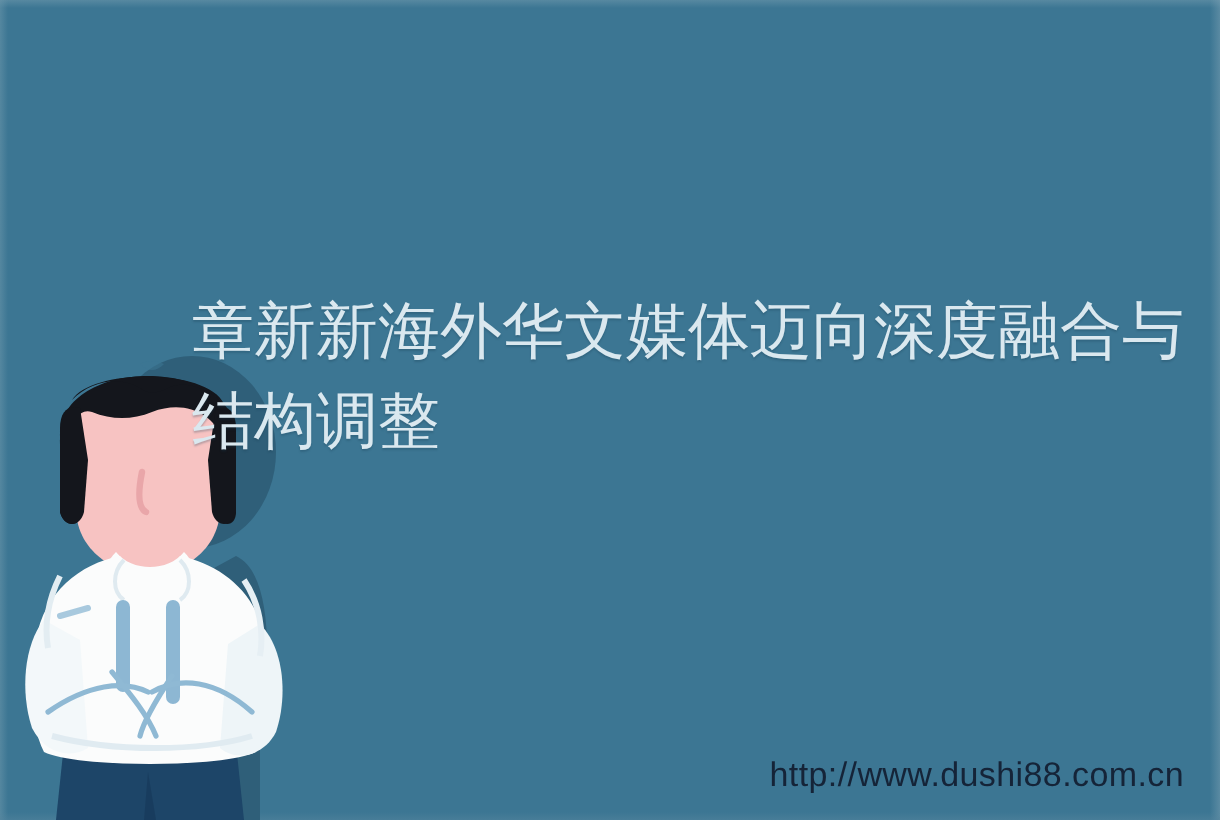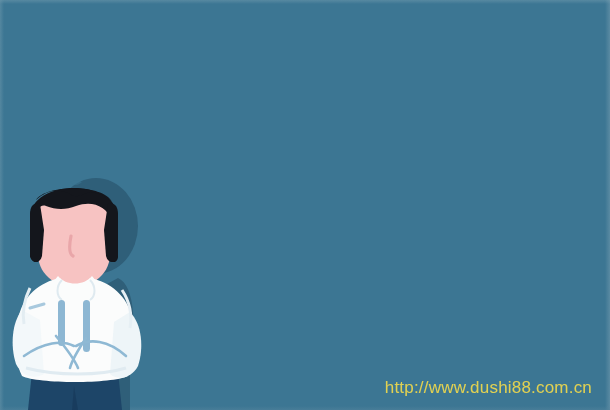--- a/index.html
+++ b/index.html
@@ -80,21 +80,21 @@
     font-weight: 400;
     text-shadow: 0 1px 1px rgba(24,62,82,0.28);
     word-break: break-all;
   }
 
   
   .watermark {
     position: absolute;
     right: 18px;
     bottom: 12px;
-    color: #fde047;
+    color: #0f172a;
     opacity: .86;
     font-size: 17px;
     letter-spacing: .2px;
     white-space: nowrap;
   }
 </style>
 </head>
 <body>
 
 <div id="stage">
@@ -168,16 +168,17 @@
           <path d="M24 196 C 44 182, 62 180, 74 186"></path>
           <path d="M126 196 C 108 180, 90 178, 76 186"></path>
           <path d="M56 176 C 66 188, 74 198, 78 208"></path>
           <path d="M86 178 C 78 190, 72 200, 70 208"></path>
         </g>
         <path d="M26 208 C 56 216, 100 216, 126 208" stroke="#e0ebf1" stroke-width="3" fill="none"></path>
       </g>
     </svg>
   </div>
 
+  <div class="headline">章新新海外华文媒体迈向深度融合与结构调整</div>
 
   <div class="watermark">http://www.dushi88.com.cn</div>
 
 </div>
 
 </body></html>

